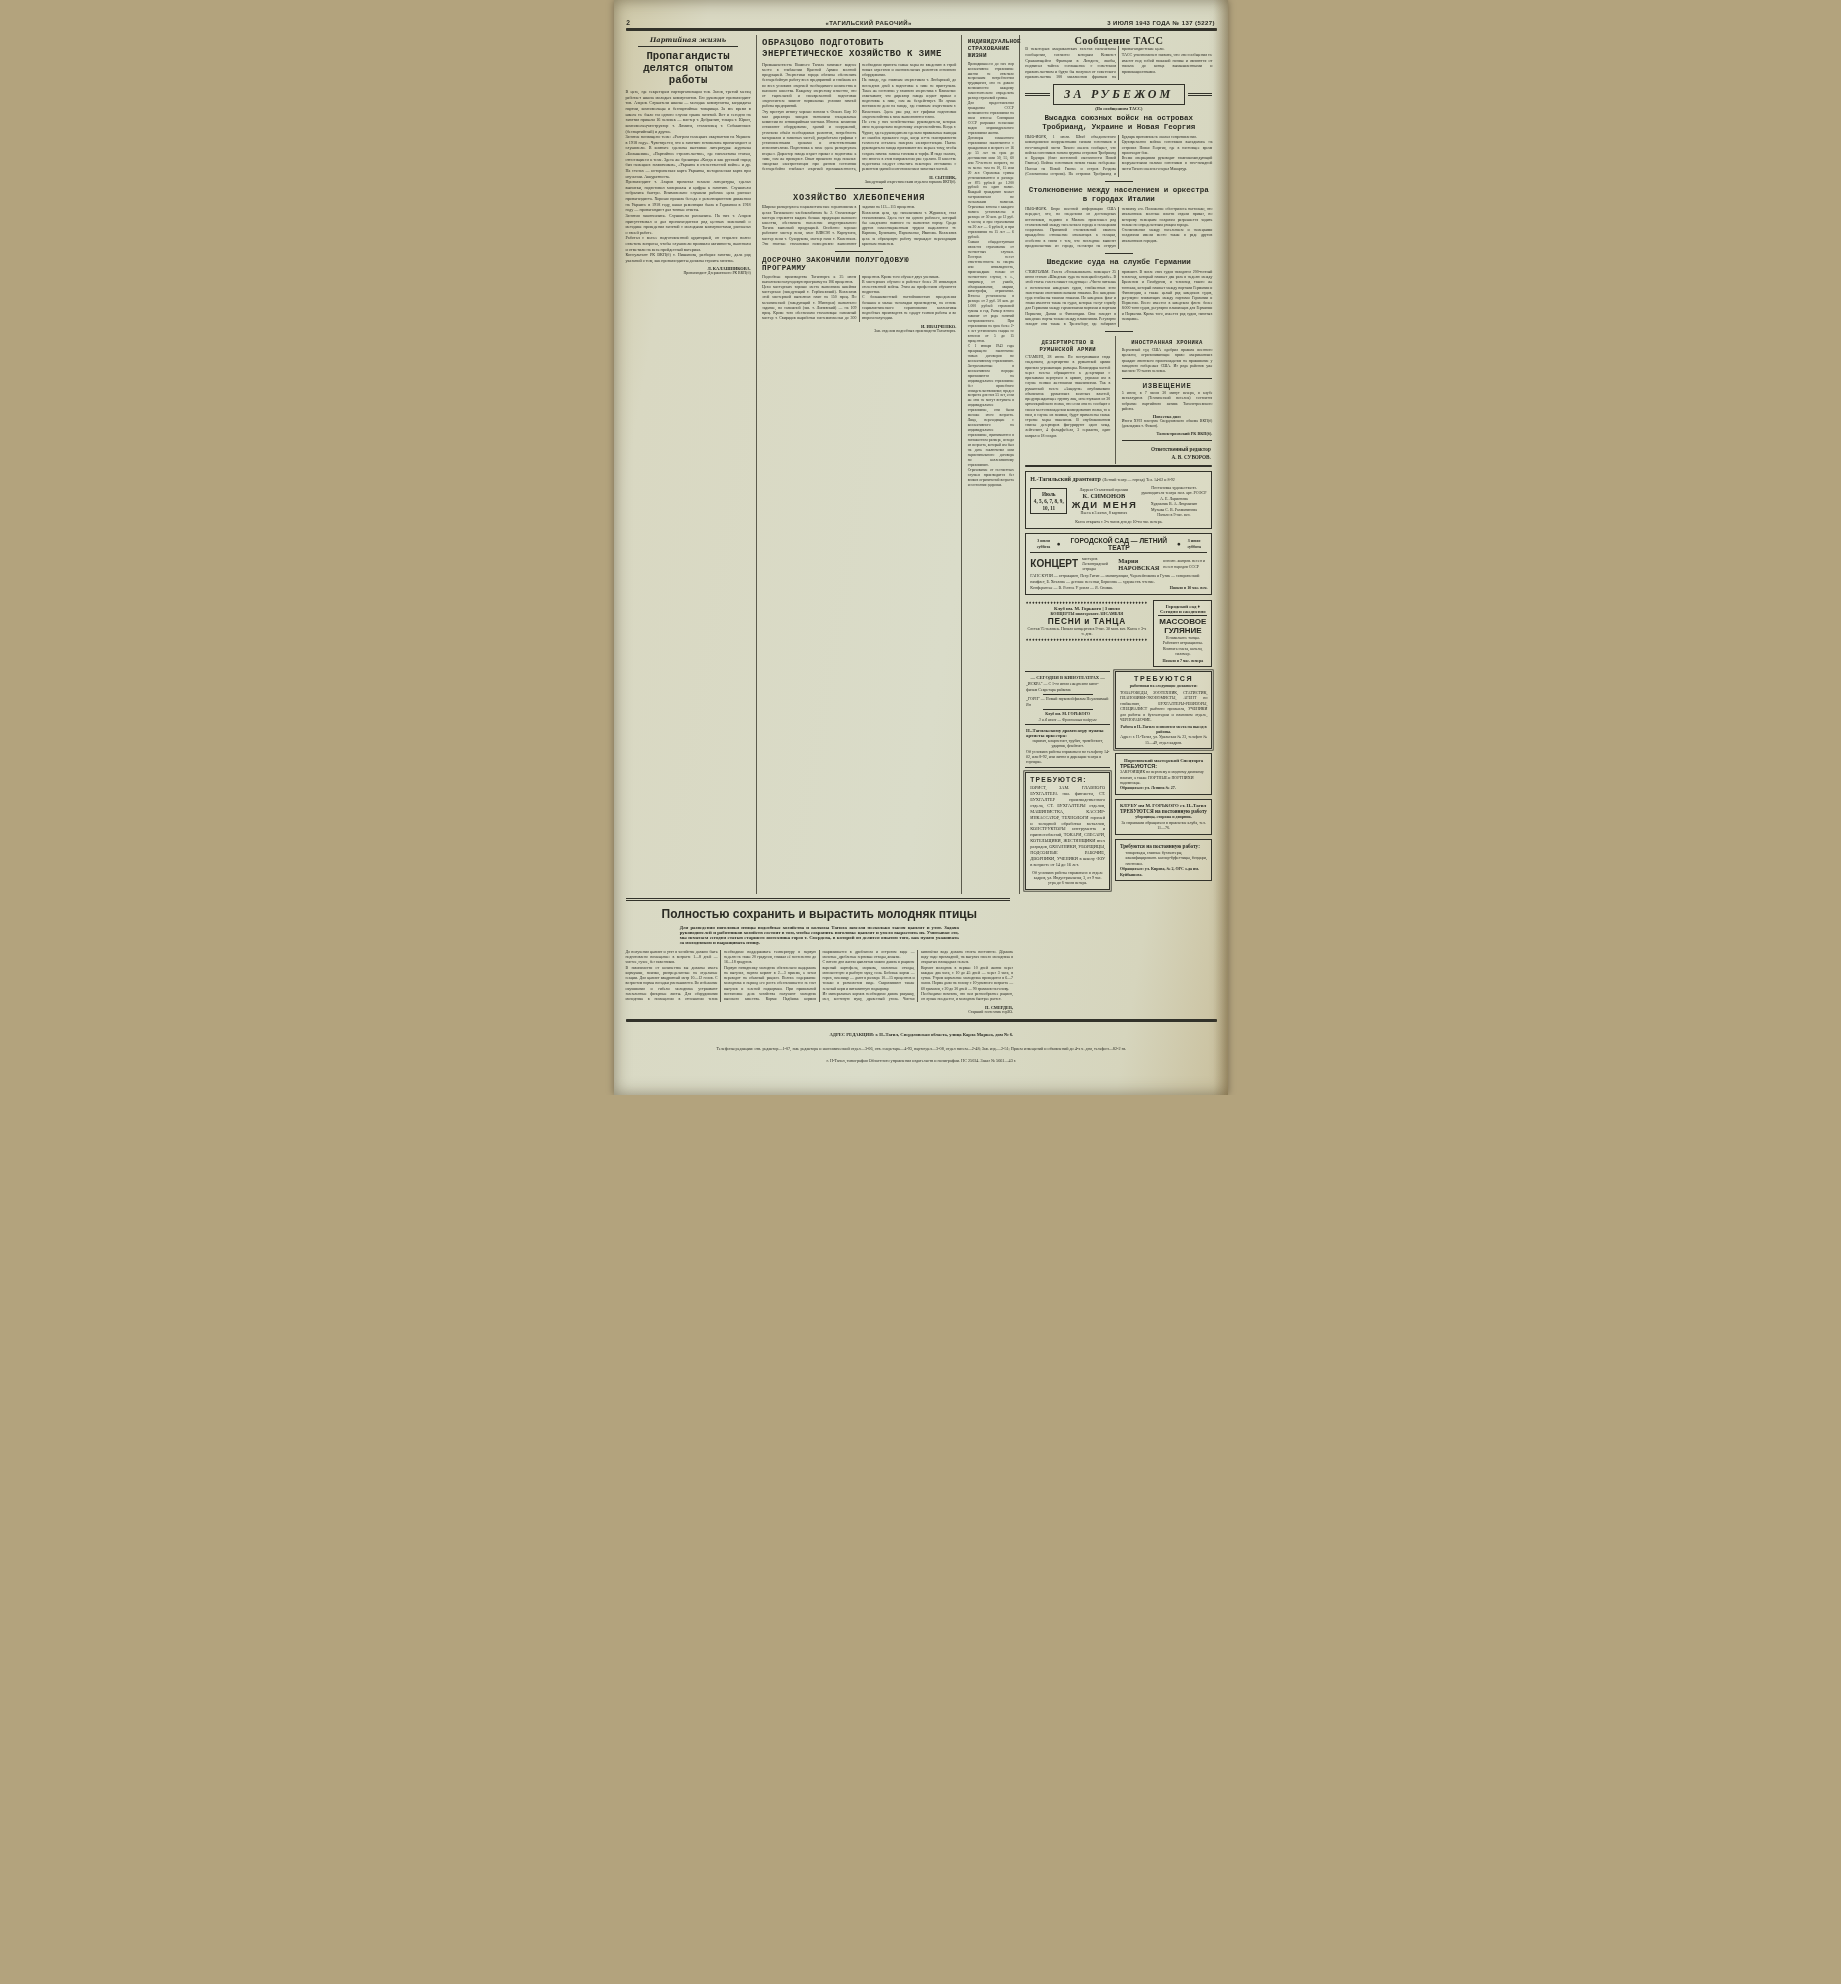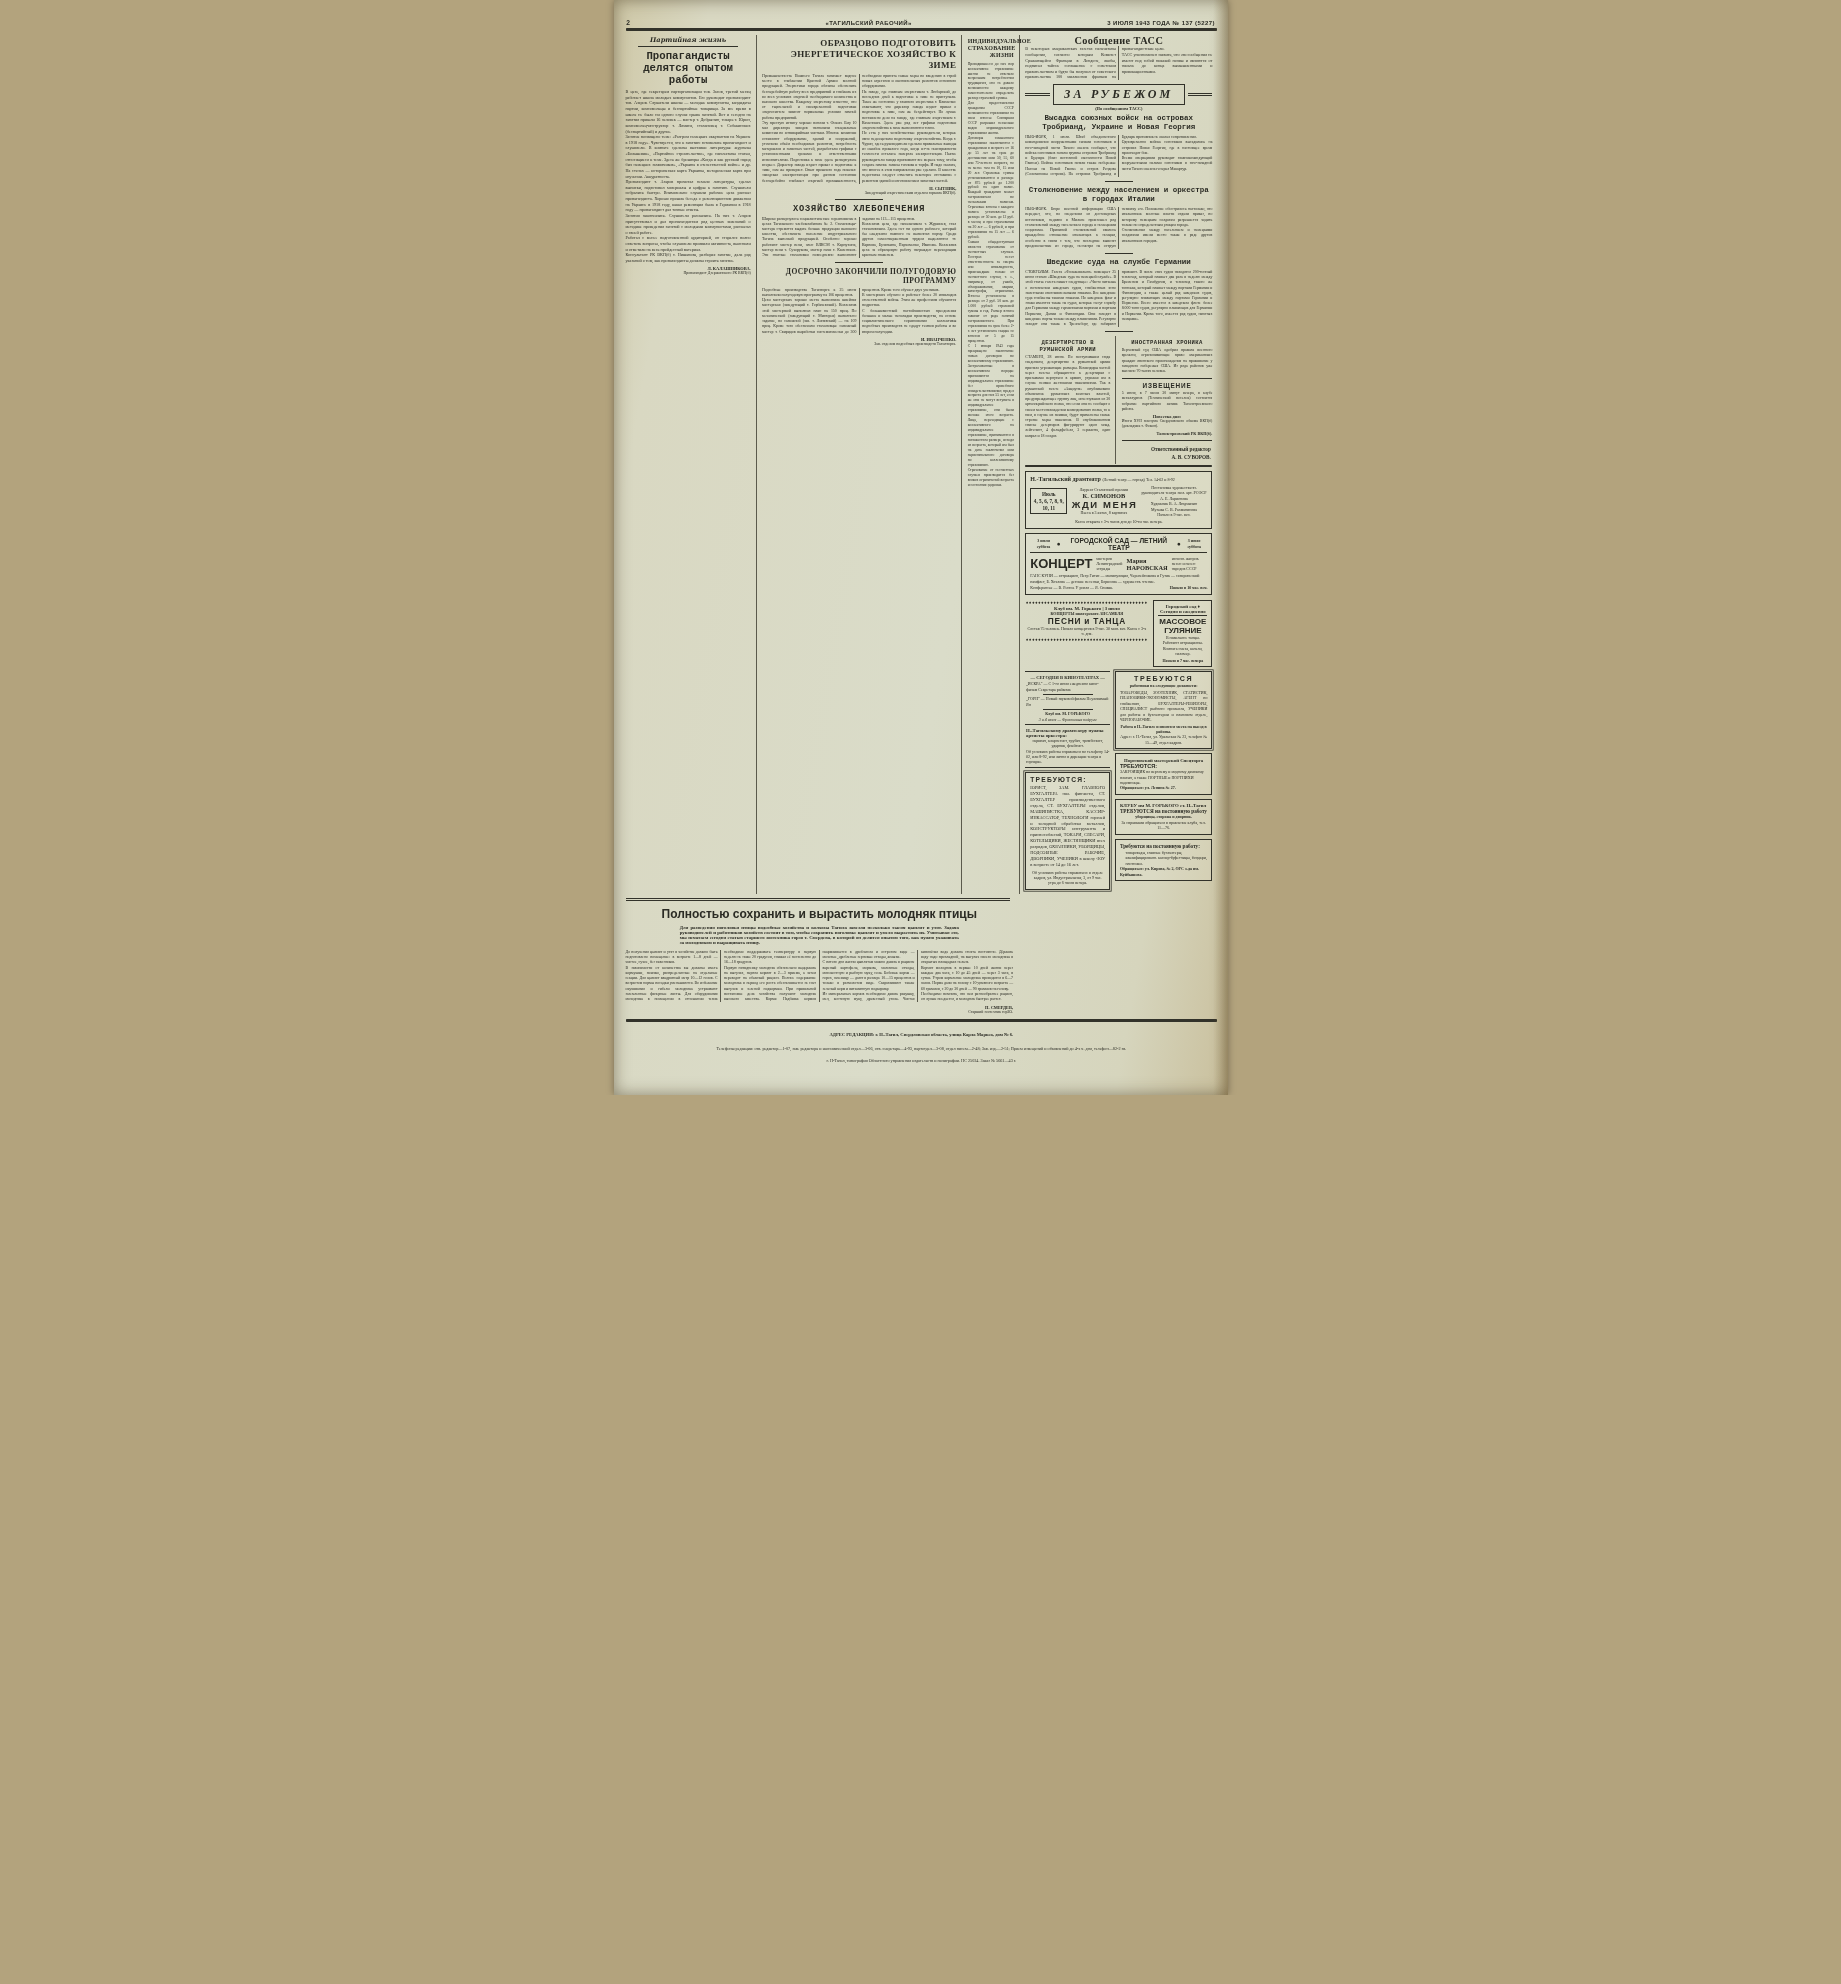--- a/index.html
+++ b/index.html
@@ -24,21 +24,21 @@
   .col{padding-right:4.8px;}
   .body{white-space:pre-line;text-align:justify;font-size:4.2px;line-height:1.34;}
   .body.small{font-size:3.9px;}
   .two{column-count:2;column-gap:5.6px;column-rule:0.4px solid #5b5a4c;}
   .sig{text-align:right;font-weight:bold;font-size:4.4px;margin-top:2.4px;}
   .sigrole{text-align:right;font-size:3.9px;}
   h1,h2,h3{margin:2.4px 0;}
   .rubric{font-family:"DejaVu Serif",serif;font-style:italic;font-weight:bold;text-align:center;
           font-size:6.7px;border-bottom:1.2px double #32322a;display:block;width:80%;margin:0.8px auto 3.2px;padding-bottom:1.6px;}
   .hl-serif{font-family:Liberation Mono, monospace;font-weight:bold;text-align:center;}
-  .hl-sans{font-family:Liberation Serif, serif;font-weight:bold;text-align:right;}
+  .hl-sans{font-family:Liberation Mono, monospace;font-weight:bold;text-align:left;}
   .h-party{font-size:10.7px;line-height:1.15;}
   .h-energy{font-size:9px;line-height:1.25;letter-spacing:0.4px;}
   .h-insur{font-size:6px;line-height:1.2;letter-spacing:0.2px;}
   .h-stakh{font-size:8.7px;letter-spacing:0.8px;}
   .h-prog{font-size:7.5px;letter-spacing:0.4px;}
   .h-tass{font-size:10.3px;font-weight:bold;text-align:center;letter-spacing:0.4px;}
   .h-sub2{font-size:7.5px;line-height:1.25;}
   .h-small-caps{font-size:5.6px;letter-spacing:0.4px;}
   .dash{width:48px;border-top:1.2px solid #32322a;margin:4px auto;}
   .dash.sm{width:28px;border-top:0.8px solid #32322a;}
@@ -218,21 +218,21 @@
 
       <div class="adbox">
         <div style="display:flex;justify-content:space-between;align-items:center;border-bottom:0.8px solid #32322a;padding-bottom:1.6px;">
           <span class="adsmall" style="font-weight:bold;text-align:center;white-space:pre-line">3 июля суббота</span>
           <span>●</span>
           <span class="ad-h-sans" style="font-size:6.7px">ГОРОДСКОЙ САД — ЛЕТНИЙ ТЕАТР</span>
           <span>●</span>
           <span class="adsmall" style="font-weight:bold;text-align:center;white-space:pre-line">3 июля суббота</span>
         </div>
         <div style="display:flex;gap:4px;align-items:center;margin-top:2.4px;">
-          <span class="ad-h-sans" style="font-size:13px">КОНЦЕРТ</span>
+          <span class="ad-h-sans" style="font-size:10px">КОНЦЕРТ</span>
           <span class="adsmall">мастеров Ленинградской эстрады</span>
           <span style="font-weight:bold;font-size:6.4px">Мария НАРОВСКАЯ</span>
           <span class="adsmall">исполн. жанров. песен и песен народов СССР</span>
         </div>
         <div class="adsmall" style="margin-top:1.6px">ГАНС КУНИ — аттракцион, Петр Гитис — манипуляция, Черепейникова и Гутик — сатирический памфлет, Б. Хохлова — детские песенки, Борисова — художеств. чтение.</div>
         <div class="adsmall" style="display:flex;justify-content:space-between;margin-top:1.2px">
           <span>Конферансье — В. Ренни.   У рояля — Я. Спивак.</span>
           <span style="font-weight:bold">Начало в 10 час. веч.</span>
         </div>
       </div>

